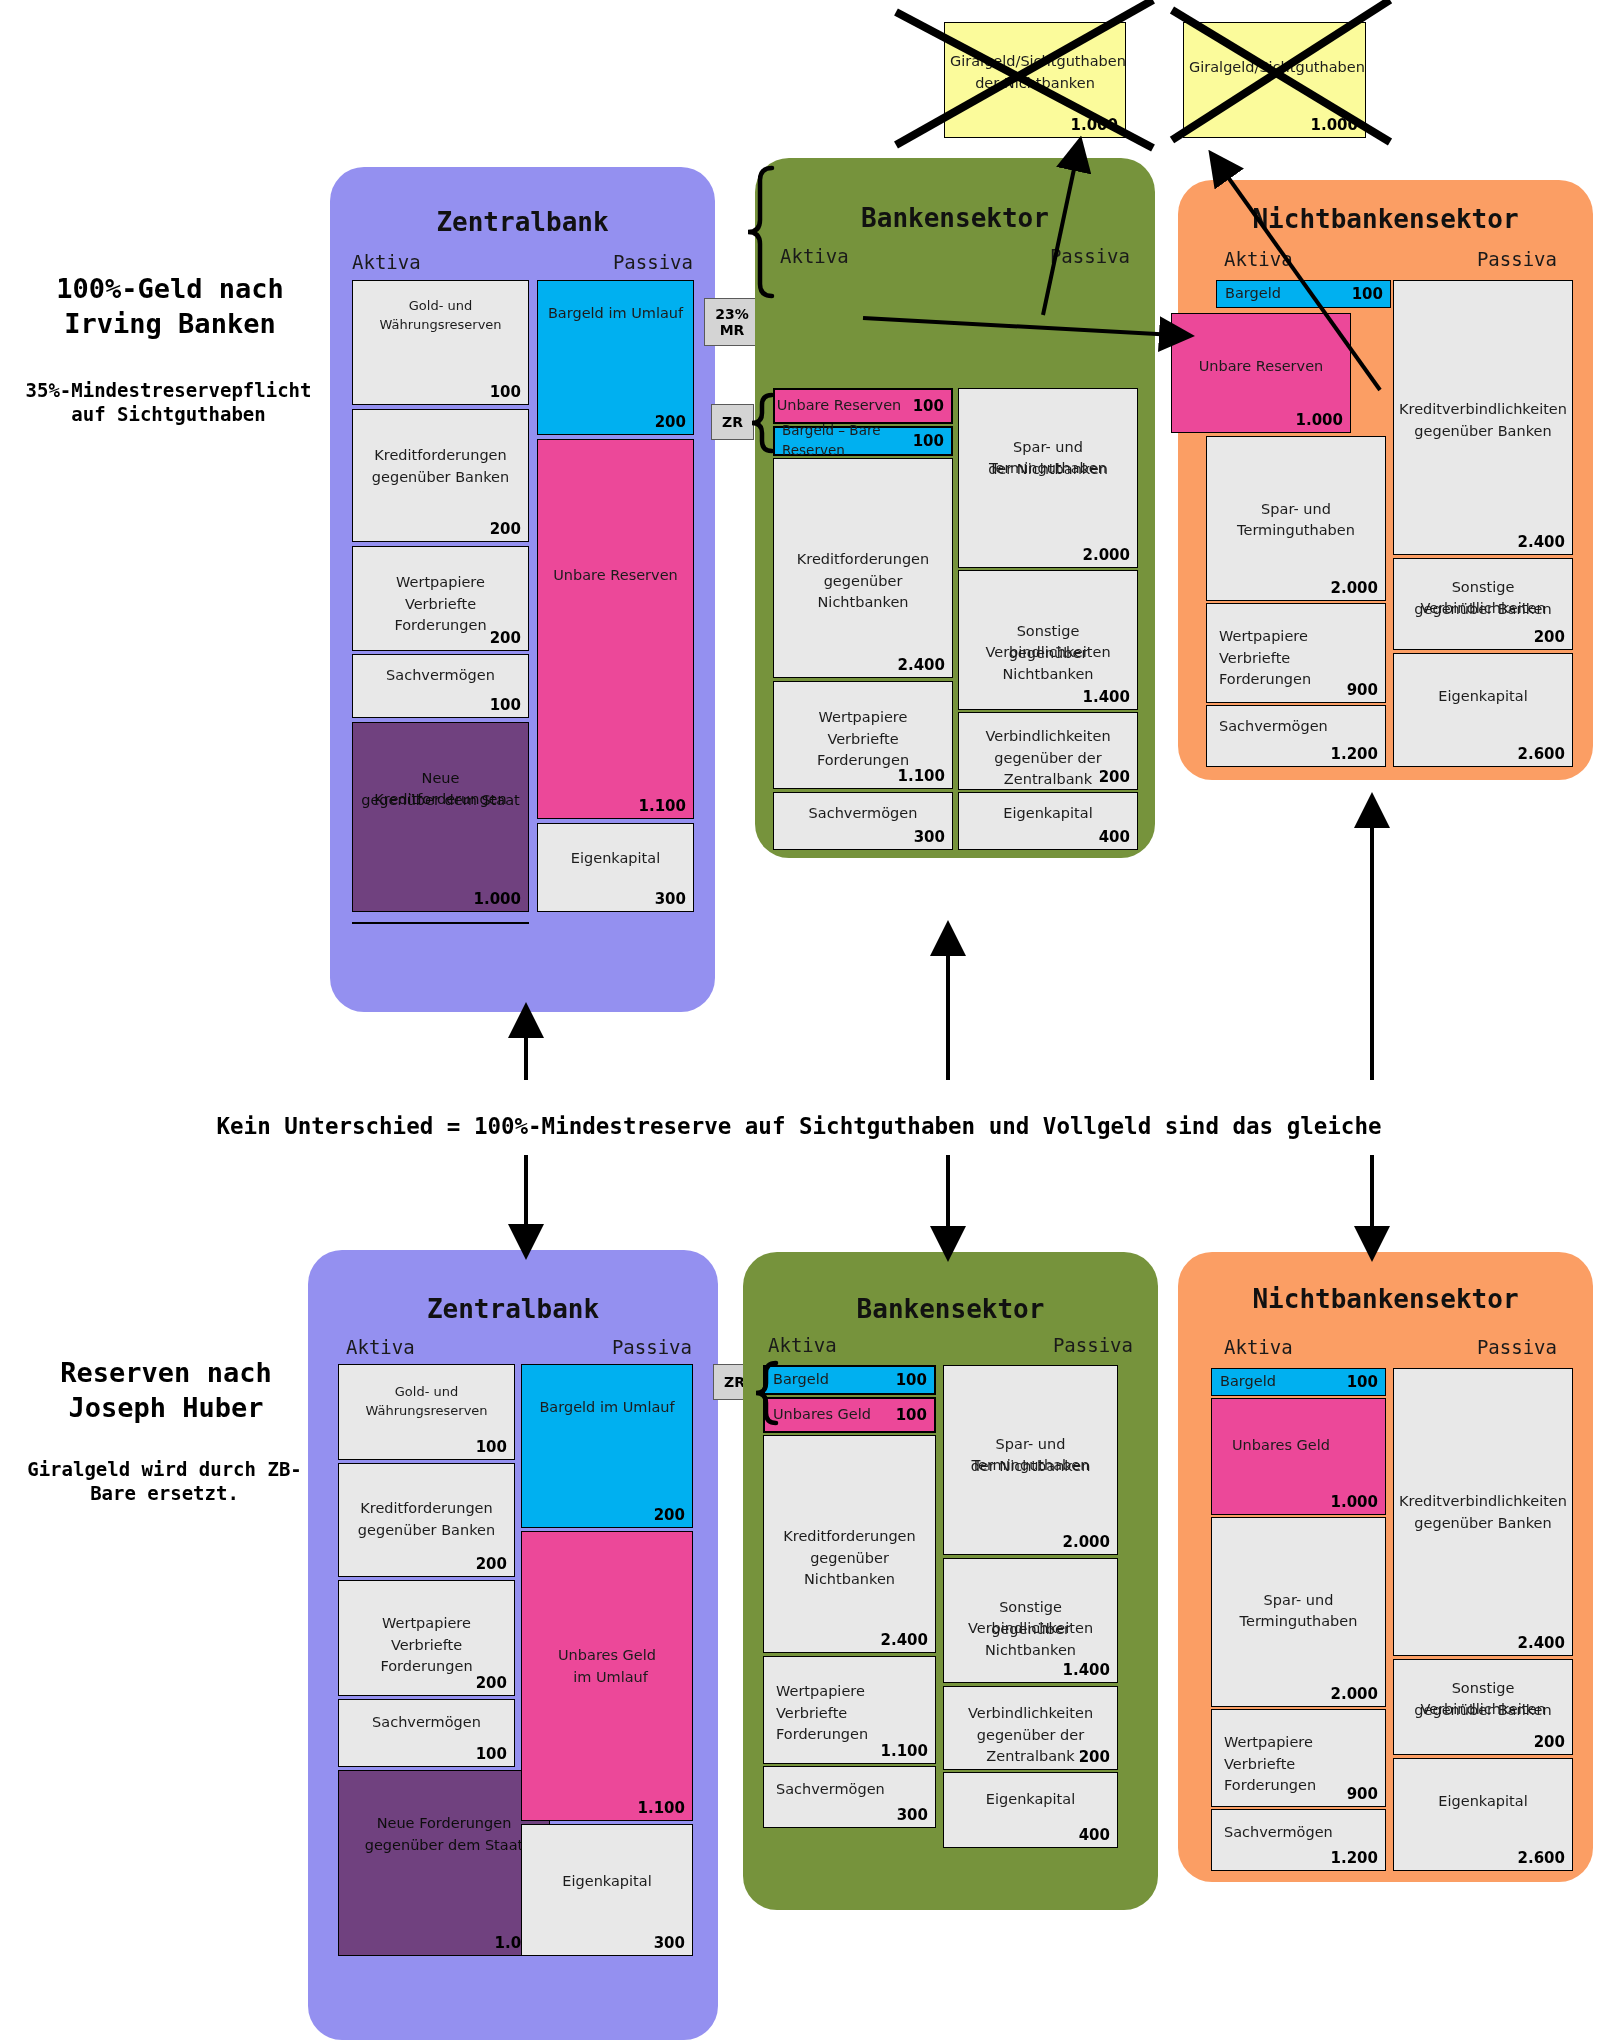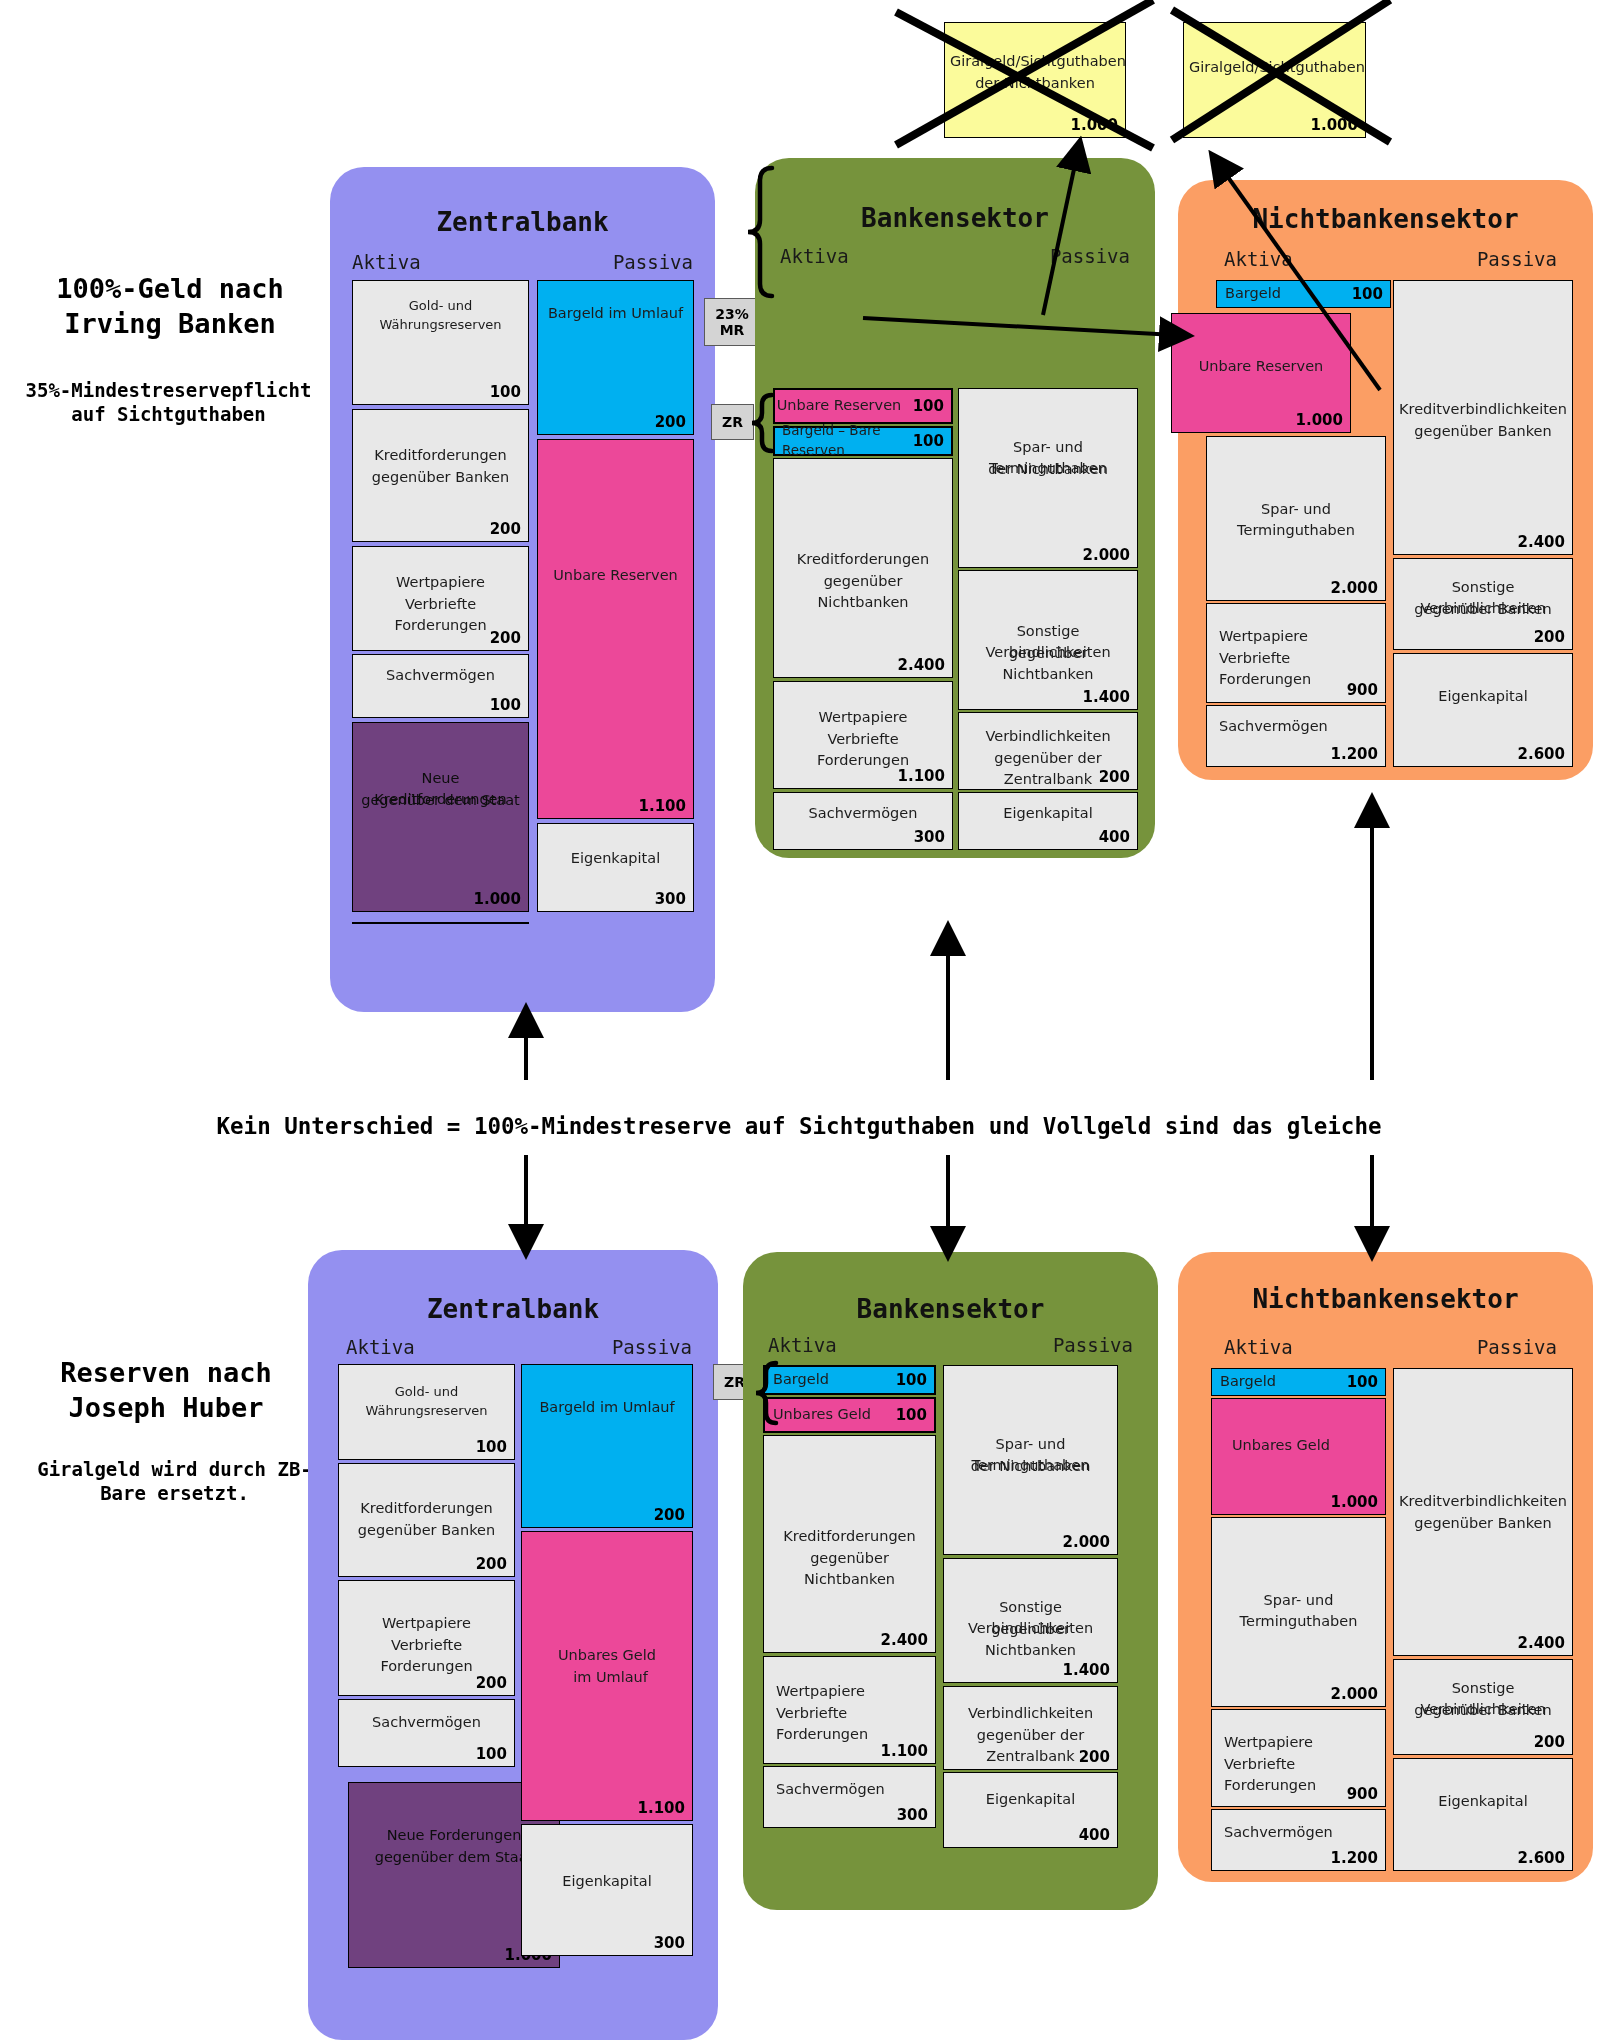--- a/index.html
+++ b/index.html
@@ -244,21 +244,21 @@
     <div class="val">2.600</div>
   </div>
 </div>
 
 <div class="banner" style="left:0;top:1113px;width:1598px;">Kein Unterschied = 100%-Mindestreserve auf Sichtguthaben und Vollgeld sind das gleiche</div>
 
 <div class="side-head side-title" style="left:6px;top:1356px;width:320px;">
   <div>Reserven nach</div>
   <div>Joseph Huber</div>
 </div>
-<div class="side-head side-sub" style="left:12px;top:1457px;width:325px;">
+<div class="side-head side-sub" style="left:2px;top:1457px;width:325px;">
   <div>Giralgeld wird durch ZB-</div>
   <div>Bare ersetzt.</div>
 </div>
 
 <div class="panel cb" style="left:308px;top:1250px;width:410px;height:790px;">
   <div class="panel-title" style="top:44px;">Zentralbank</div>
   <div class="col-head" style="left:38px;top:86px;">Aktiva</div>
   <div class="col-head" style="right:26px;top:86px;">Passiva</div>
 
   <div class="bx toplabel" style="left:30px;top:114px;width:177px;height:96px;">
@@ -272,21 +272,21 @@
   </div>
   <div class="bx" style="left:30px;top:330px;width:177px;height:116px;">
     <div class="lbl" style="top:32px;">Wertpapiere</div>
     <div class="lbl" style="top:54px;">Verbriefte Forderungen</div>
     <div class="val">200</div>
   </div>
   <div class="bx" style="left:30px;top:449px;width:177px;height:68px;">
     <div class="lbl" style="top:12px;">Sachvermögen</div>
     <div class="val">100</div>
   </div>
-  <div class="bx purple" style="left:40px;top:520px;width:212px;height:186px;margin-top:12px;">
+  <div class="bx purple" style="left:30px;top:520px;width:212px;height:186px;">
     <div class="lbl" style="top:42px;color:#0d0d0d;">Neue Forderungen</div>
     <div class="lbl" style="top:64px;color:#0d0d0d;">gegenüber dem Staat</div>
     <div class="val">1.000</div>
   </div>
 
   <div class="bx cyan" style="left:213px;top:114px;width:172px;height:164px;">
     <div class="lbl" style="top:32px;">Bargeld im Umlauf</div>
     <div class="val">200</div>
   </div>
   <div class="bx lightblue" style="left:213px;top:281px;width:172px;height:290px;">

